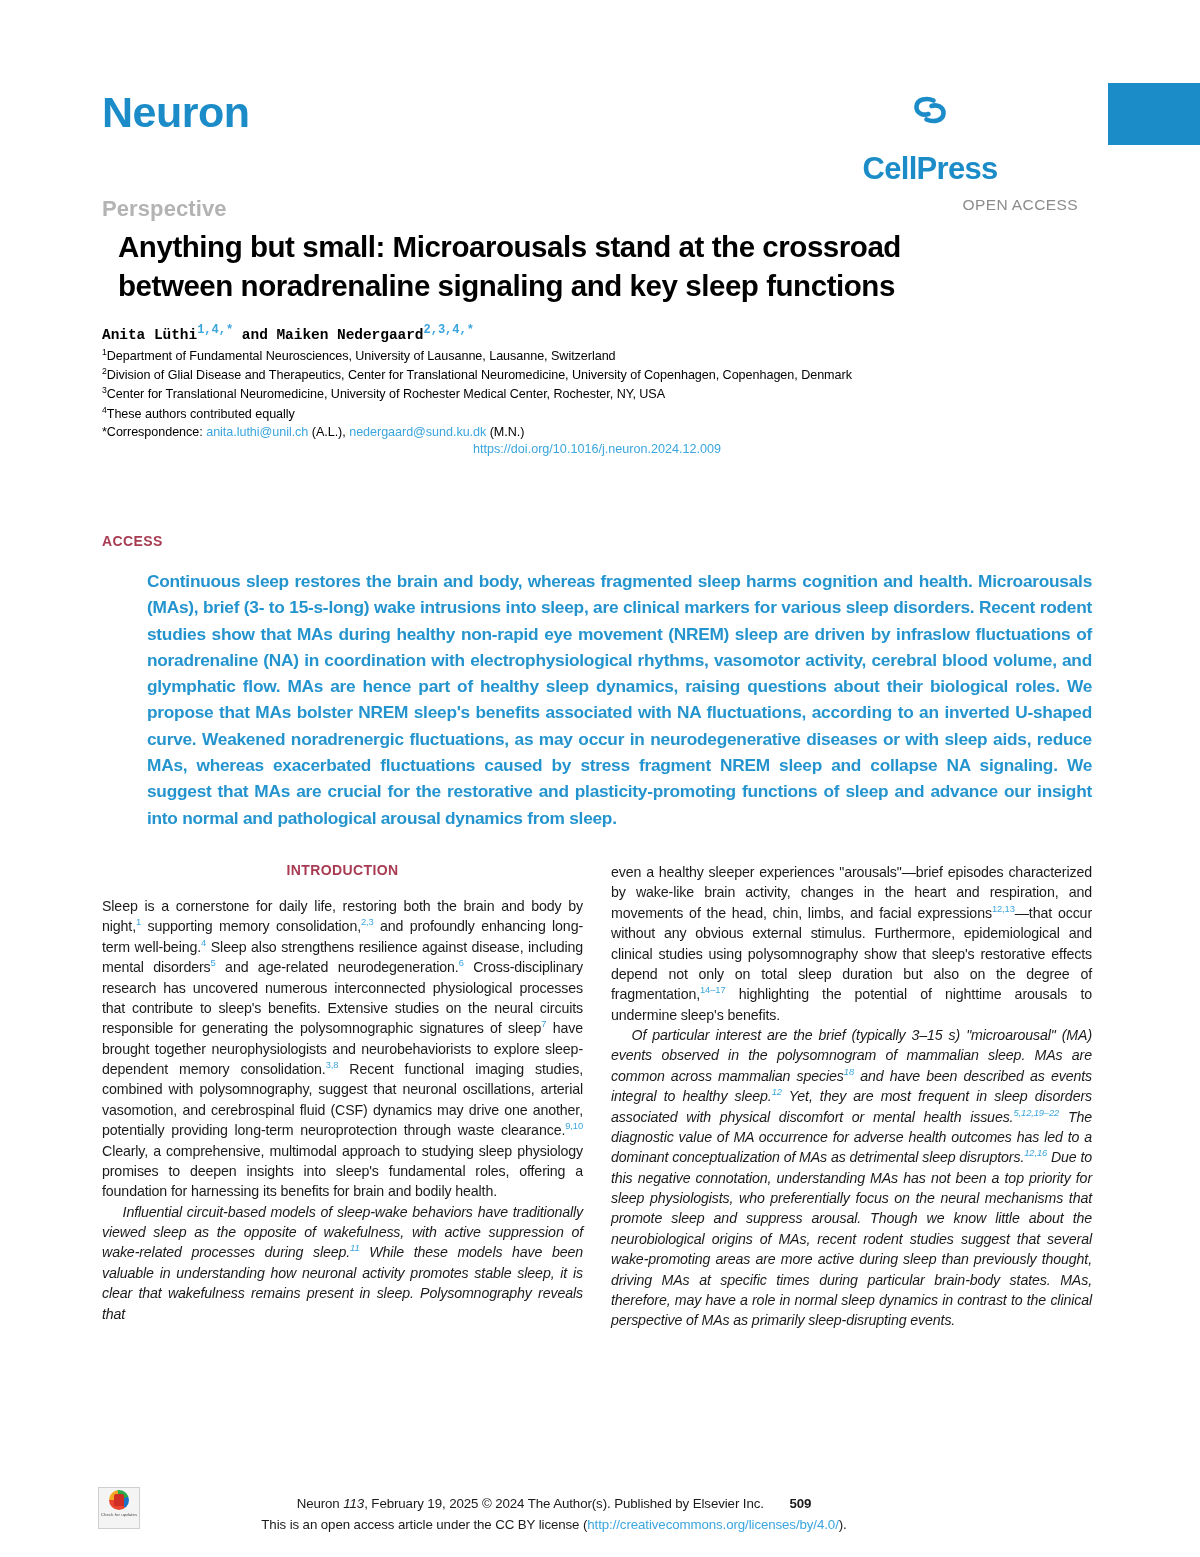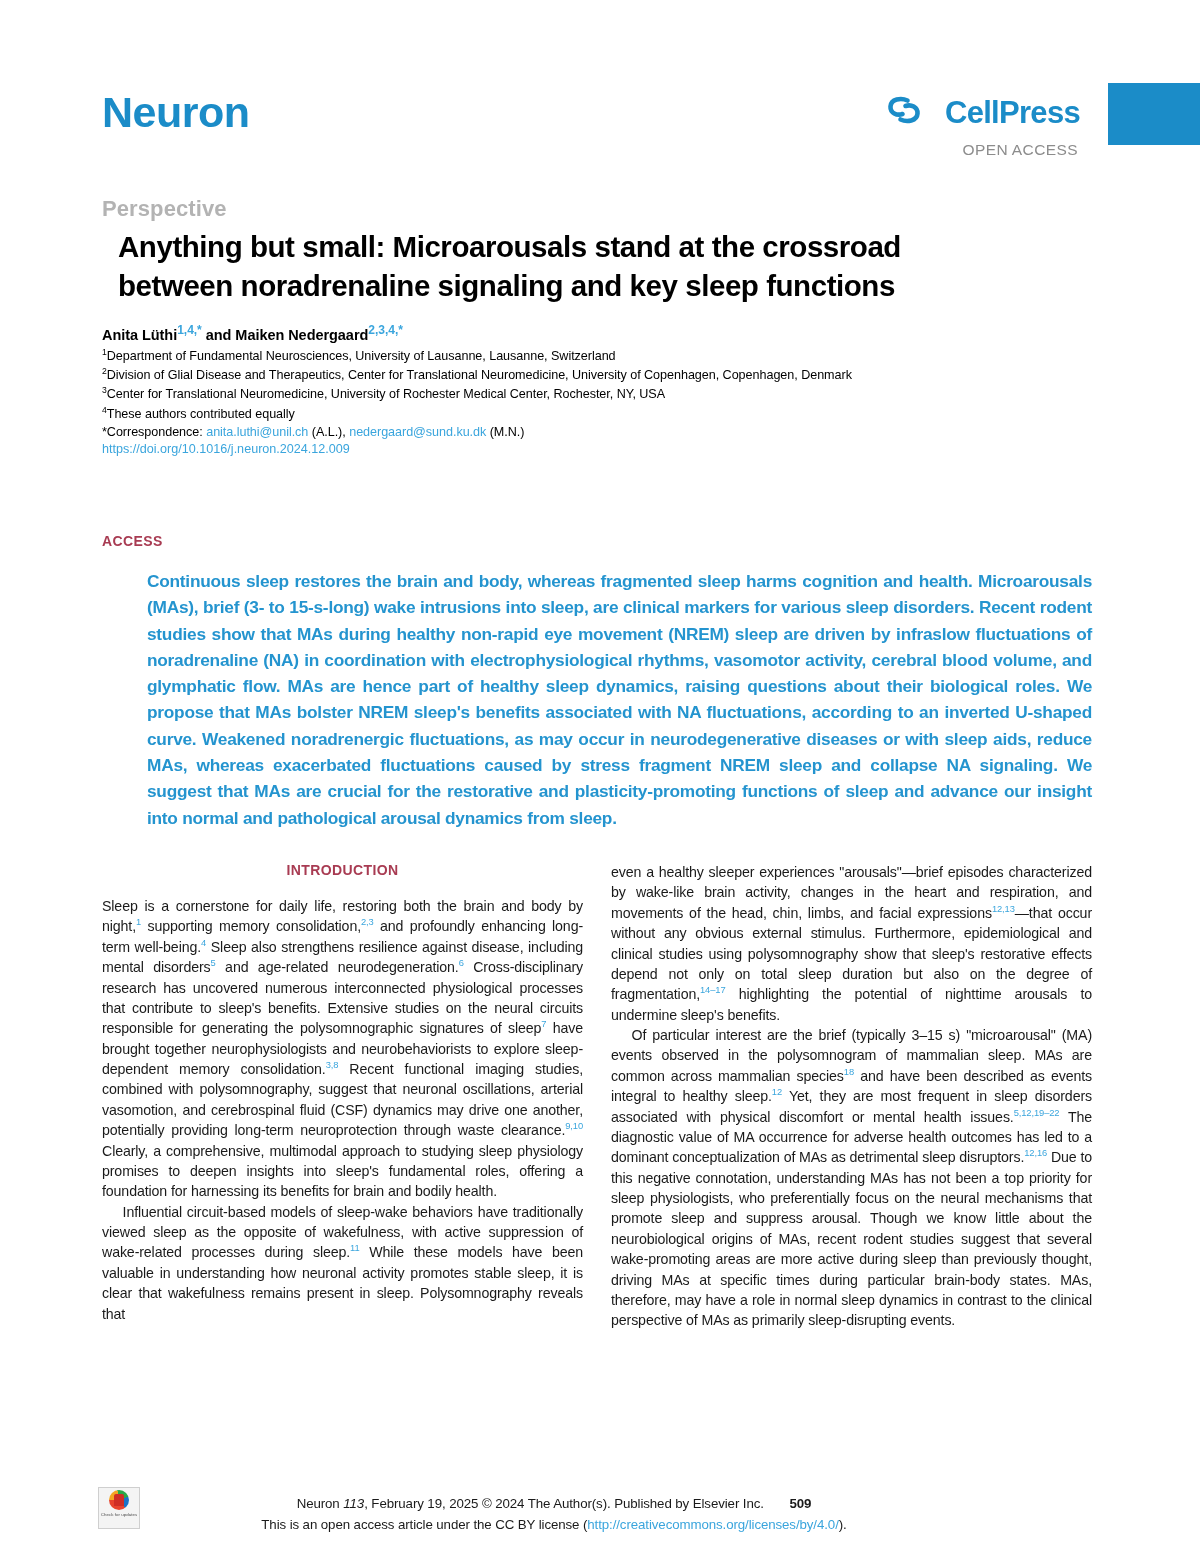--- a/index.html
+++ b/index.html
@@ -38,20 +38,21 @@
     right: 120px;
     top: 95px;
     text-align: right;
     width: 300px;
   }
   #cellpress-row {
     display: flex;
     align-items: center;
     justify-content: flex-end;
     gap: 24px;
+    flex-direction: column;
   }
   #cellpress-mark {
     display: block;
   }
   #cellpress-word {
     font-size: 31px;
     font-weight: bold;
     color: #1b8cc8;
     letter-spacing: -0.7px;
     line-height: 1;
@@ -94,34 +95,36 @@
     letter-spacing: -0.45px;
     color: #000;
     max-width: 790px;
     margin: 0 0 18px 16px;
   }
   #authors {
     font-size: 14.5px;
     font-weight: bold;
     margin-bottom: 3px;
     letter-spacing: -0.05px;
+    font-family: Liberation Mono, monospace;
   }
   #authors sup { font-weight: bold; }
   .aff {
     font-size: 12.6px;
     line-height: 1.43;
     letter-spacing: -0.05px;
     color: #000;
   }
   .aff sup { font-size: 8.6px; }
   .link { color: #3aa5dd; }
   #doi-line {
     font-size: 12.6px;
     color: #3aa5dd;
     margin-top: 1px;
+    text-align: center;
   }
 
   
   #summary-block {
     position: absolute;
     left: 102px;
     top: 533px;
     width: 990px;
   }
   .sec-head {
@@ -156,21 +159,21 @@
   #intro-head { margin-bottom: 18px; text-align: center; }
   .para {
     font-size: 14.2px;
     line-height: 1.435;
     text-align: justify;
     color: #1a1a1a;
     margin: 0;
     letter-spacing: -0.12px;
     hyphens: none;
   }
-  .para + .para { text-indent: 1.45em; }
+  .para + .para { text-indent: 1.45em; font-style: italic; }
   .para sup {
     font-size: 9.4px;
     color: #3aa5dd;
     vertical-align: super;
     line-height: 0;
   }
 
   
   #footer {
     position: absolute;

